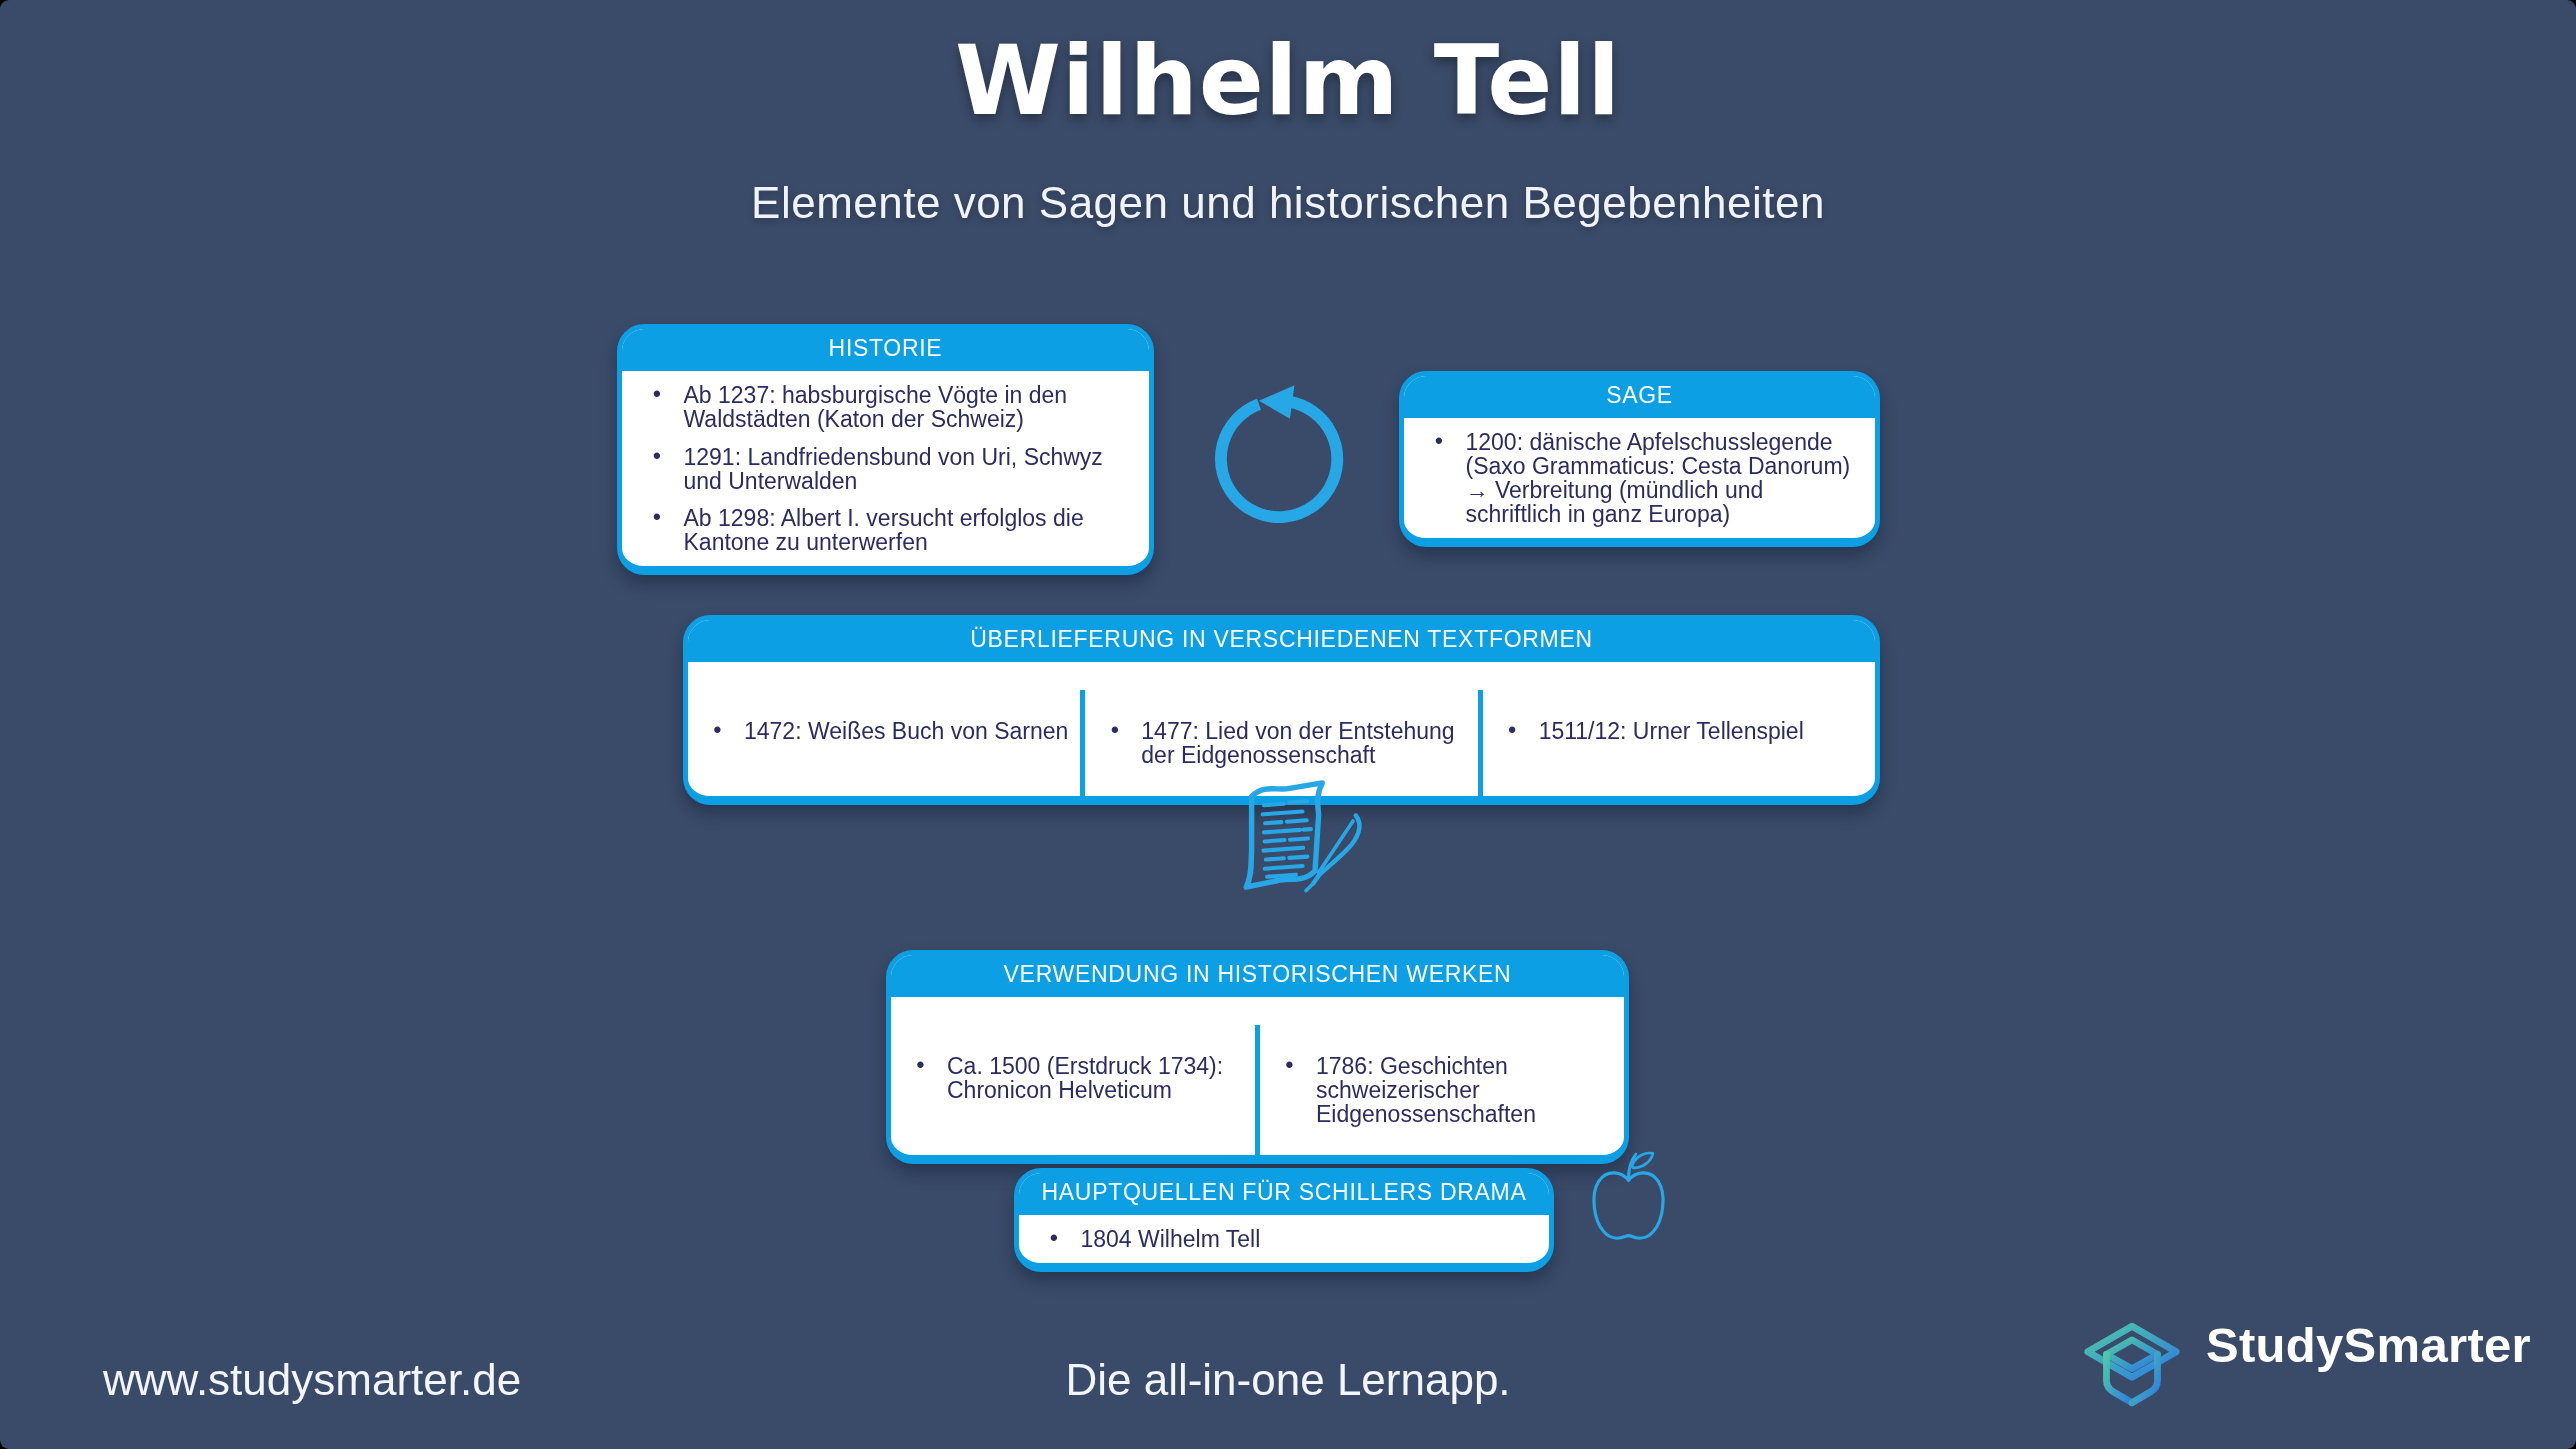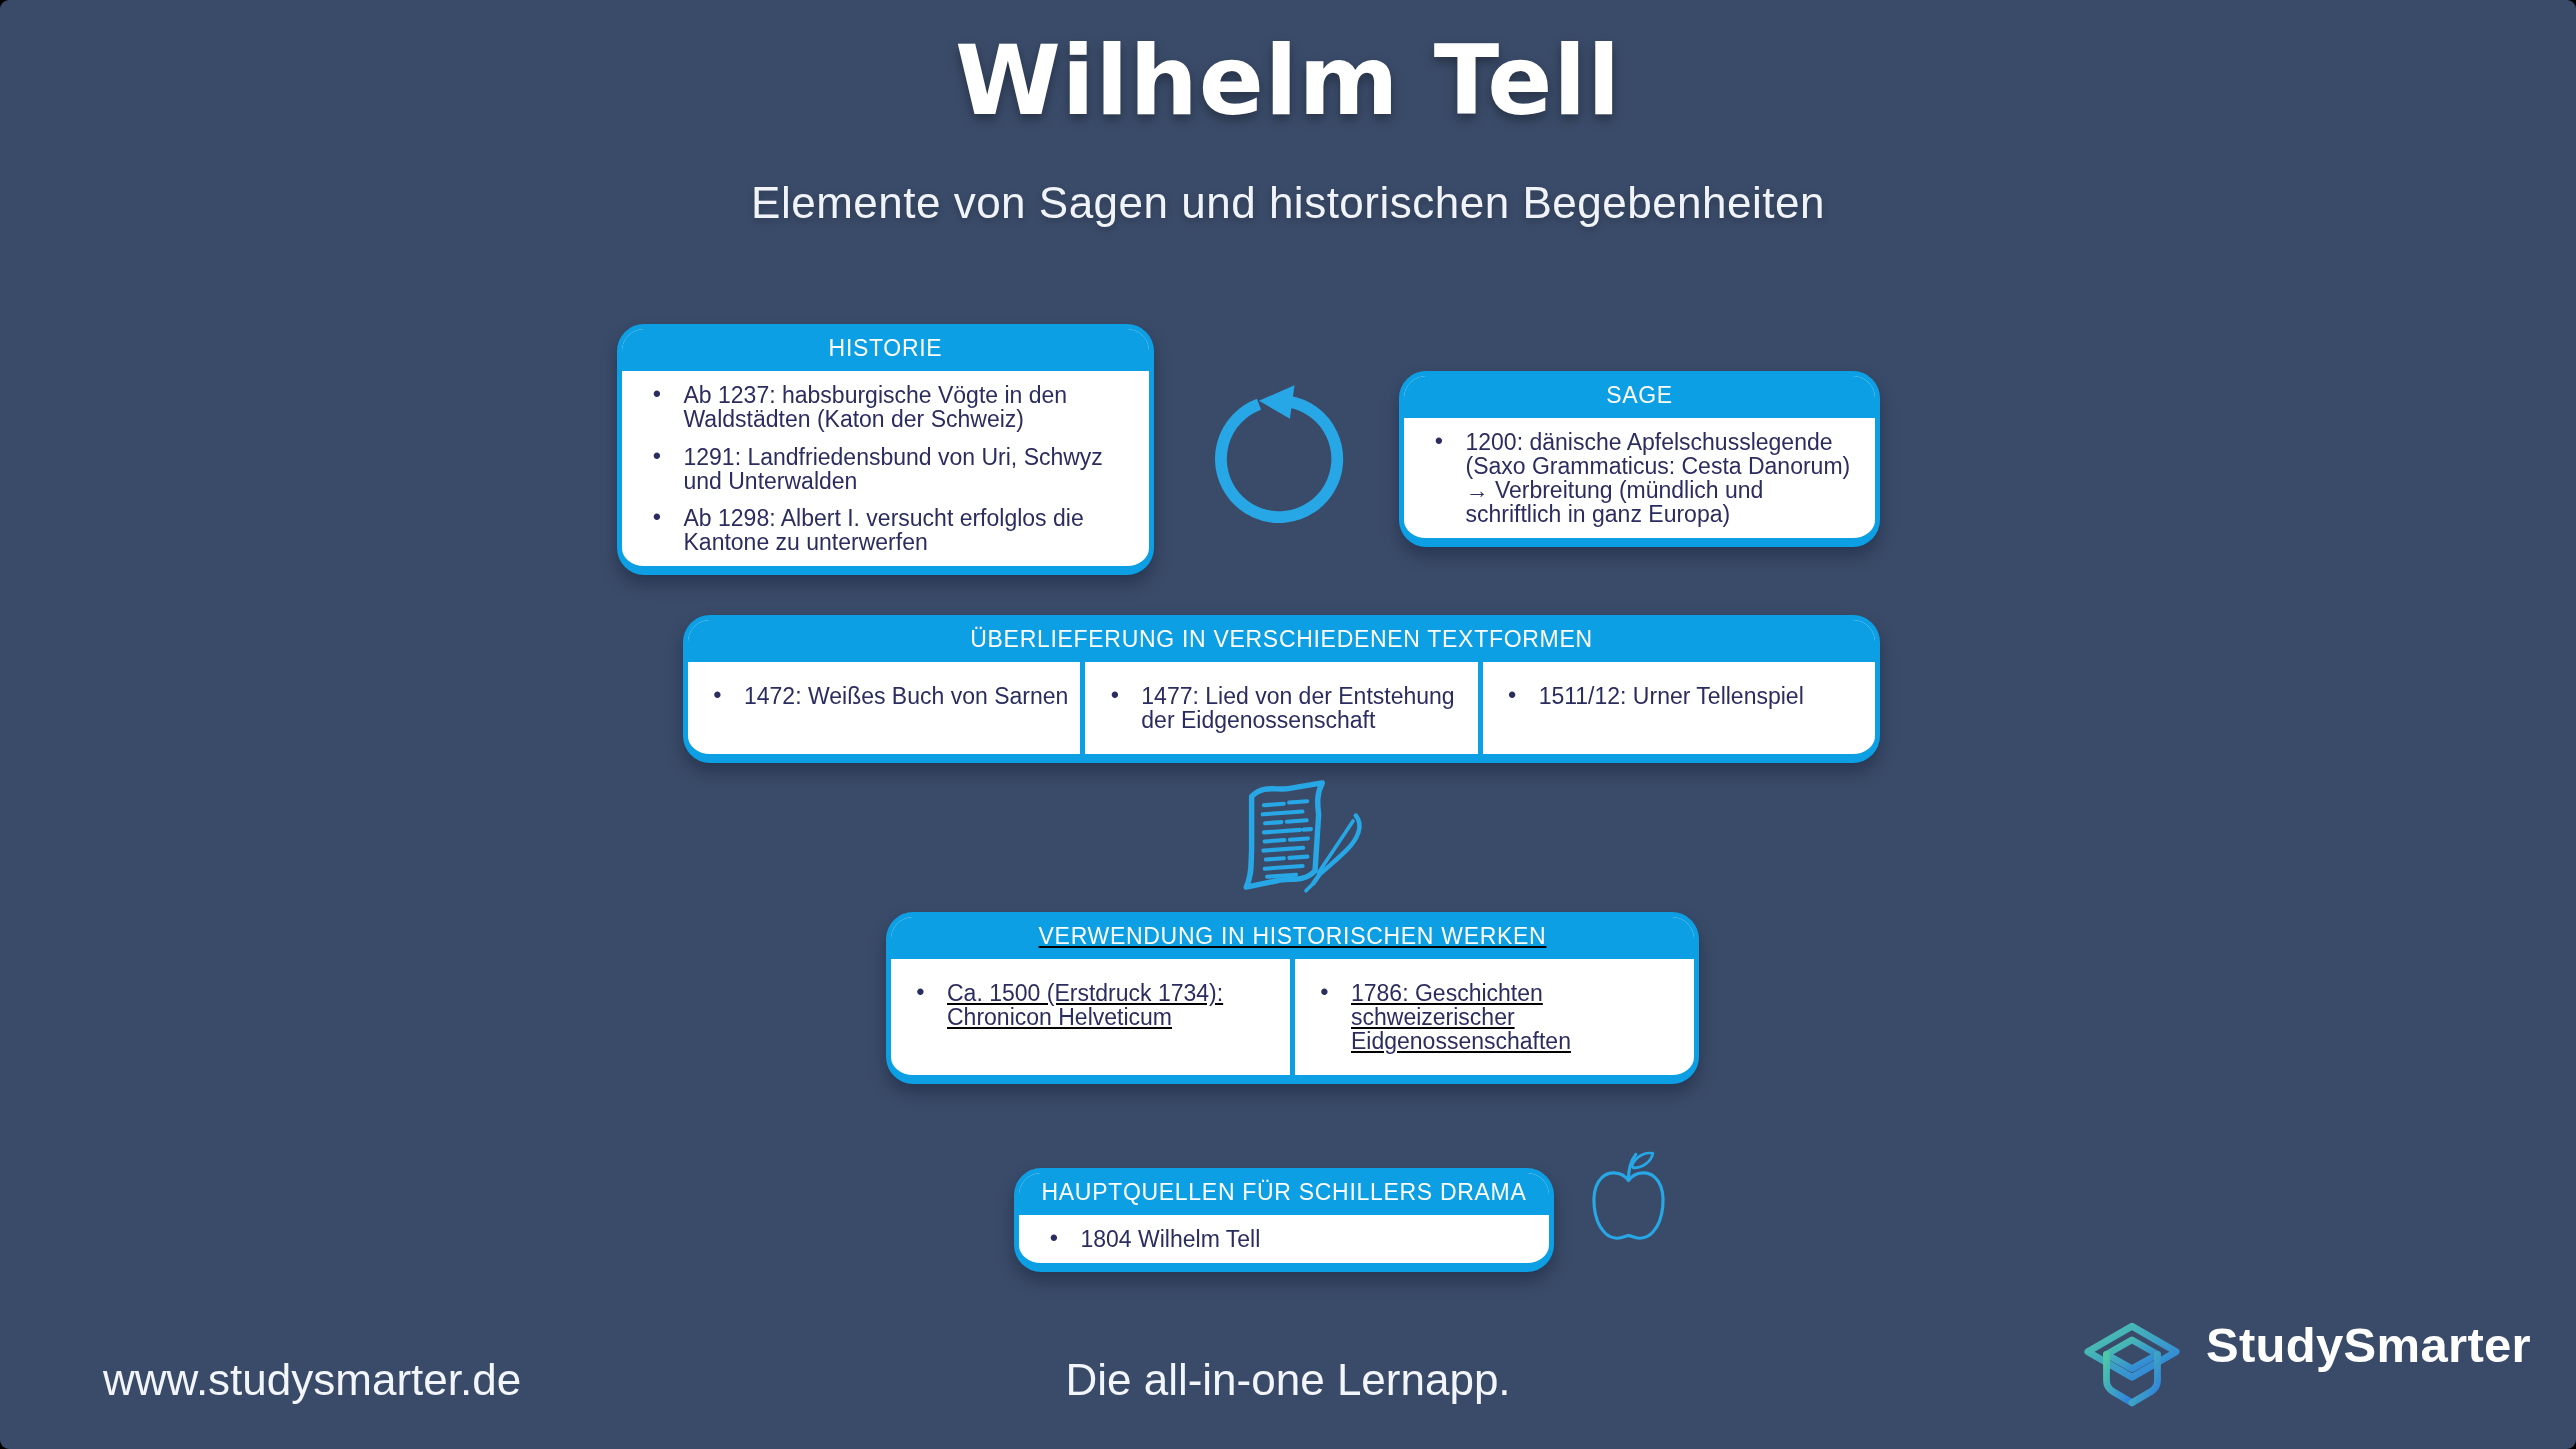--- a/index.html
+++ b/index.html
@@ -53,27 +53,27 @@
     line-height: 24px;
   }
   ul.blist li { position: relative; padding-left: 47px; margin-bottom: 13.6px; }
   ul.blist li:last-child { margin-bottom: 0; }
   ul.blist li::before {
     content: "\2022";
     position: absolute; left: 16.3px; top: -0.9px;
     font-size: 23.6px;
   }
   .cells { display: flex; align-items: stretch; }
-  .cell { flex: 1 1 0; padding: 22px 9px; }
+  .cell { flex: 1 1 0; padding: 29px 9px; margin-top: 28px; }
   .cell + .cell { border-left: 5.4px solid var(--accent, #0c9fe4); }
 
   #box-historie     { left: 617px;  top: 324px;  width: 537px; }
   #box-sage         { left: 1399px; top: 371px;  width: 481px; }
   #box-textformen   { left: 683px;  top: 615px;  width: 1197px; }
-  #box-verwendung   { left: 886px;  top: 912px; width: 813px; text-decoration: underline; }
+  #box-verwendung   { left: 886px;  top: 950px; width: 743px; }
   #box-hauptquellen { left: 1014px; top: 1168px; width: 540px; }
 
   .icon { position: absolute; color: var(--icon, #27a7e6); }
   #icon-cycle  { left: 1209px; top: 377px; }
   #icon-scroll { left: 1219px; top: 771px; }
   #icon-apple  { left: 1582px; top: 1148px; }
 
   .site {
     position: absolute; left: 103px; top: 1355px;
     color: #f2f5fa; font-size: 44px;

